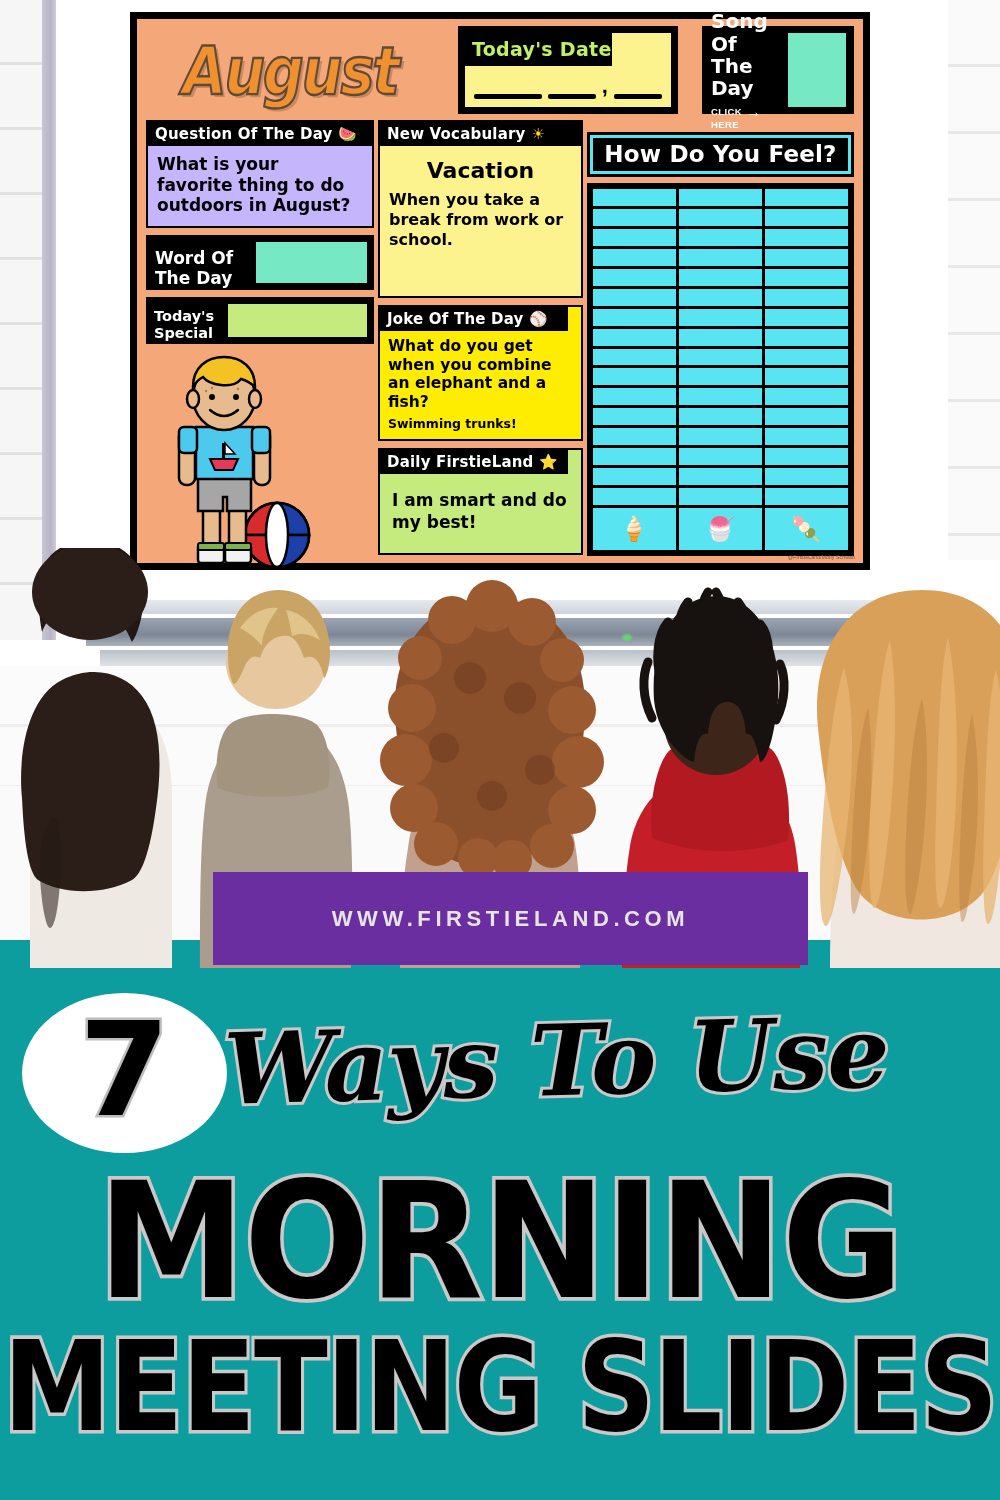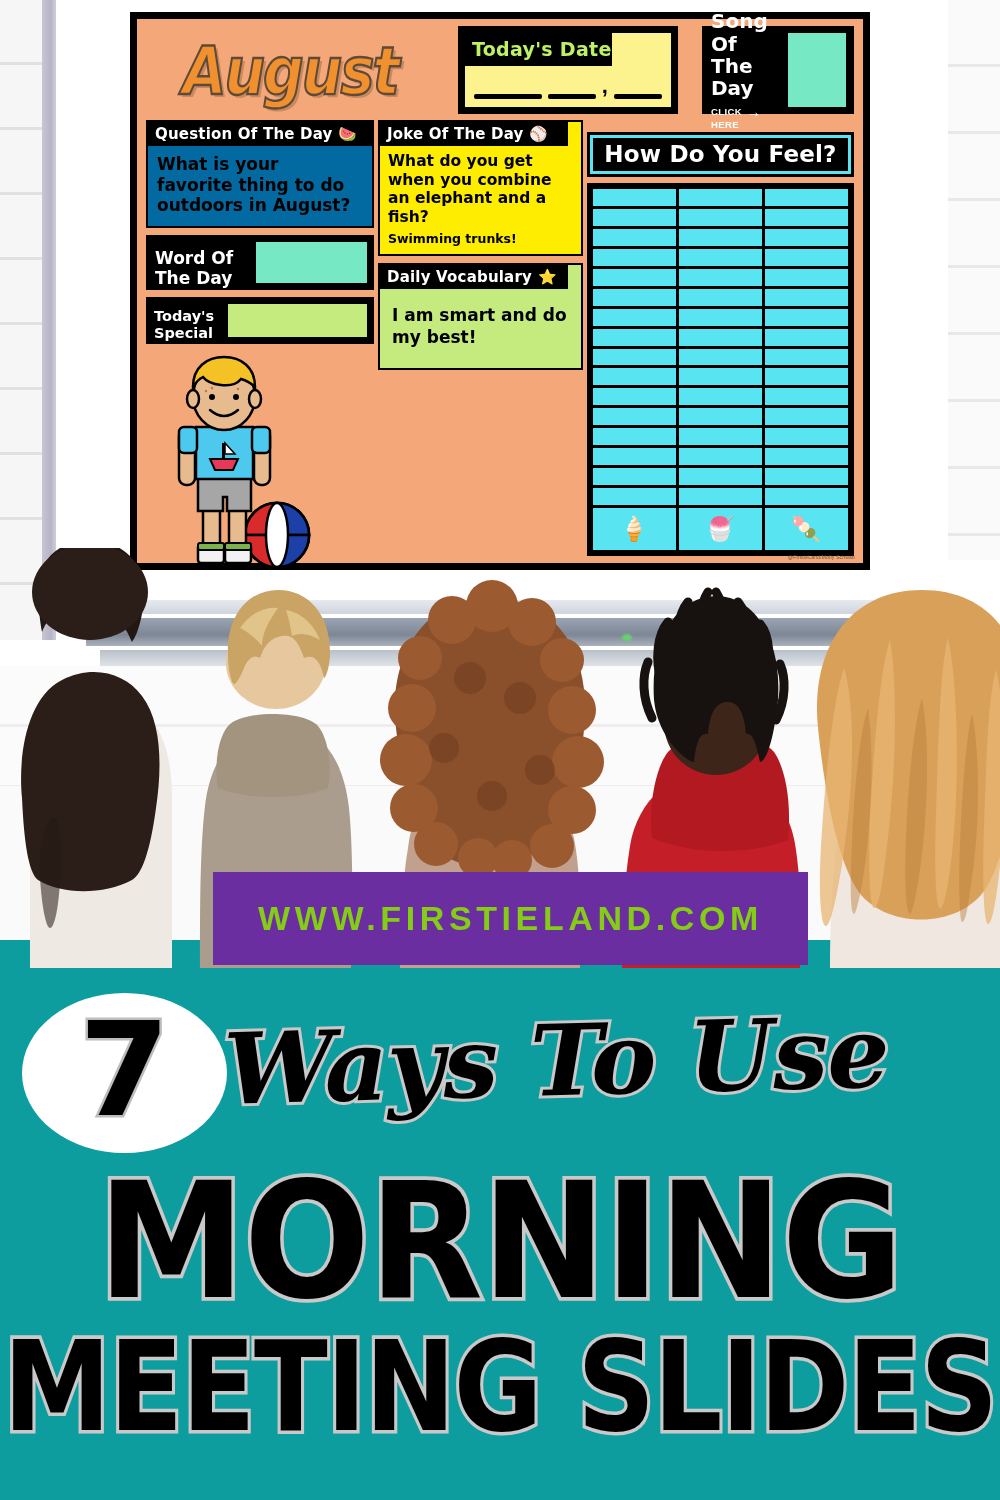--- a/index.html
+++ b/index.html
@@ -154,21 +154,21 @@
   .hdr{
     background:#000; color:#fff; font-weight:bold;
     font-family:"DejaVu Sans", sans-serif;
     display:flex; align-items:center; gap:6px;
     padding:3px 7px; font-size:15px; letter-spacing:.2px;
   }
 
   
   .qotd{ border:2px solid #000; background:#000; }
   .qotd .body{
-    background:#0369a1; color:#000; padding:8px 16px 10px 9px;
+    background:#c4b5fd; color:#000; padding:8px 16px 10px 9px;
     font-size:17px; font-weight:bold; line-height:1.22;
     font-family:"DejaVu Sans", sans-serif;
   }
   
   .wotd{
     border:2px solid #000; background:#000; display:flex;
     height:68px; align-items:stretch;
   }
   .wotd .lbl{
     color:#fff; font-weight:bold; font-size:17px; line-height:1.15;
@@ -250,21 +250,21 @@
     font-family:"Liberation Sans", sans-serif;
   }
 
   
   #url-bar{
     position:absolute; left:213px; top:872px; width:595px; height:93px;
     background:#6a2ea0; display:flex; align-items:center; justify-content:center;
     z-index:40;
   }
   #url-bar span{
-    color:#84cc16; font-size:34px; font-weight:bold; letter-spacing:4.6px;
+    color:#e5e5e5; font-size:22px; font-weight:bold; letter-spacing:4.6px;
     font-family:"Liberation Sans", sans-serif;
   }
 
   
   #teal{
     position:absolute; left:0; top:940px; width:1000px; height:560px;
     background:#0d9d9f;
   }
   #circle7{
     position:absolute; left:22px; top:993px; width:205px; height:160px;
@@ -433,35 +433,45 @@
               <path d="M64 55q14 12 28 0" fill="none" stroke="#000" stroke-width="2.5" stroke-linecap="round"></path>
               <circle cx="60" cy="36" r="1.2" fill="#b07c50"></circle>
               <circle cx="66" cy="33" r="1.2" fill="#b07c50"></circle>
               <circle cx="92" cy="34" r="1.2" fill="#b07c50"></circle>
             </svg>
           </div>
         </div>
 
         <div class="col-mid">
 
+          <div class="vocab">
+            <div class="hdr">
+              <span>New Vocabulary</span>
+              <span style="color:#ffd21e">☀</span>
+            </div>
+            <div class="body">
+              <div class="word">Vacation</div>
+              <div class="def">When you take a break from work or school.</div>
+            </div>
+          </div>
 
           <div class="joke">
             <div class="hdr">
               <span>Joke Of The Day</span>
               <span>⚾</span>
             </div>
             <div class="body">
               <div class="q">What do you get when you combine an elephant and a fish?</div>
               <div class="a">Swimming trunks!</div>
             </div>
           </div>
 
           <div class="affirm">
             <div class="hdr">
-              <span>Daily Vocabulary</span>
+              <span>Daily FirstieLand</span>
               <span>⭐</span>
             </div>
             <div class="body">I am smart and do my best!</div>
           </div>
         </div>
 
         <div class="col-right">
           <div class="feel-head">
             <div class="bar">How Do You Feel?</div>
           </div>

